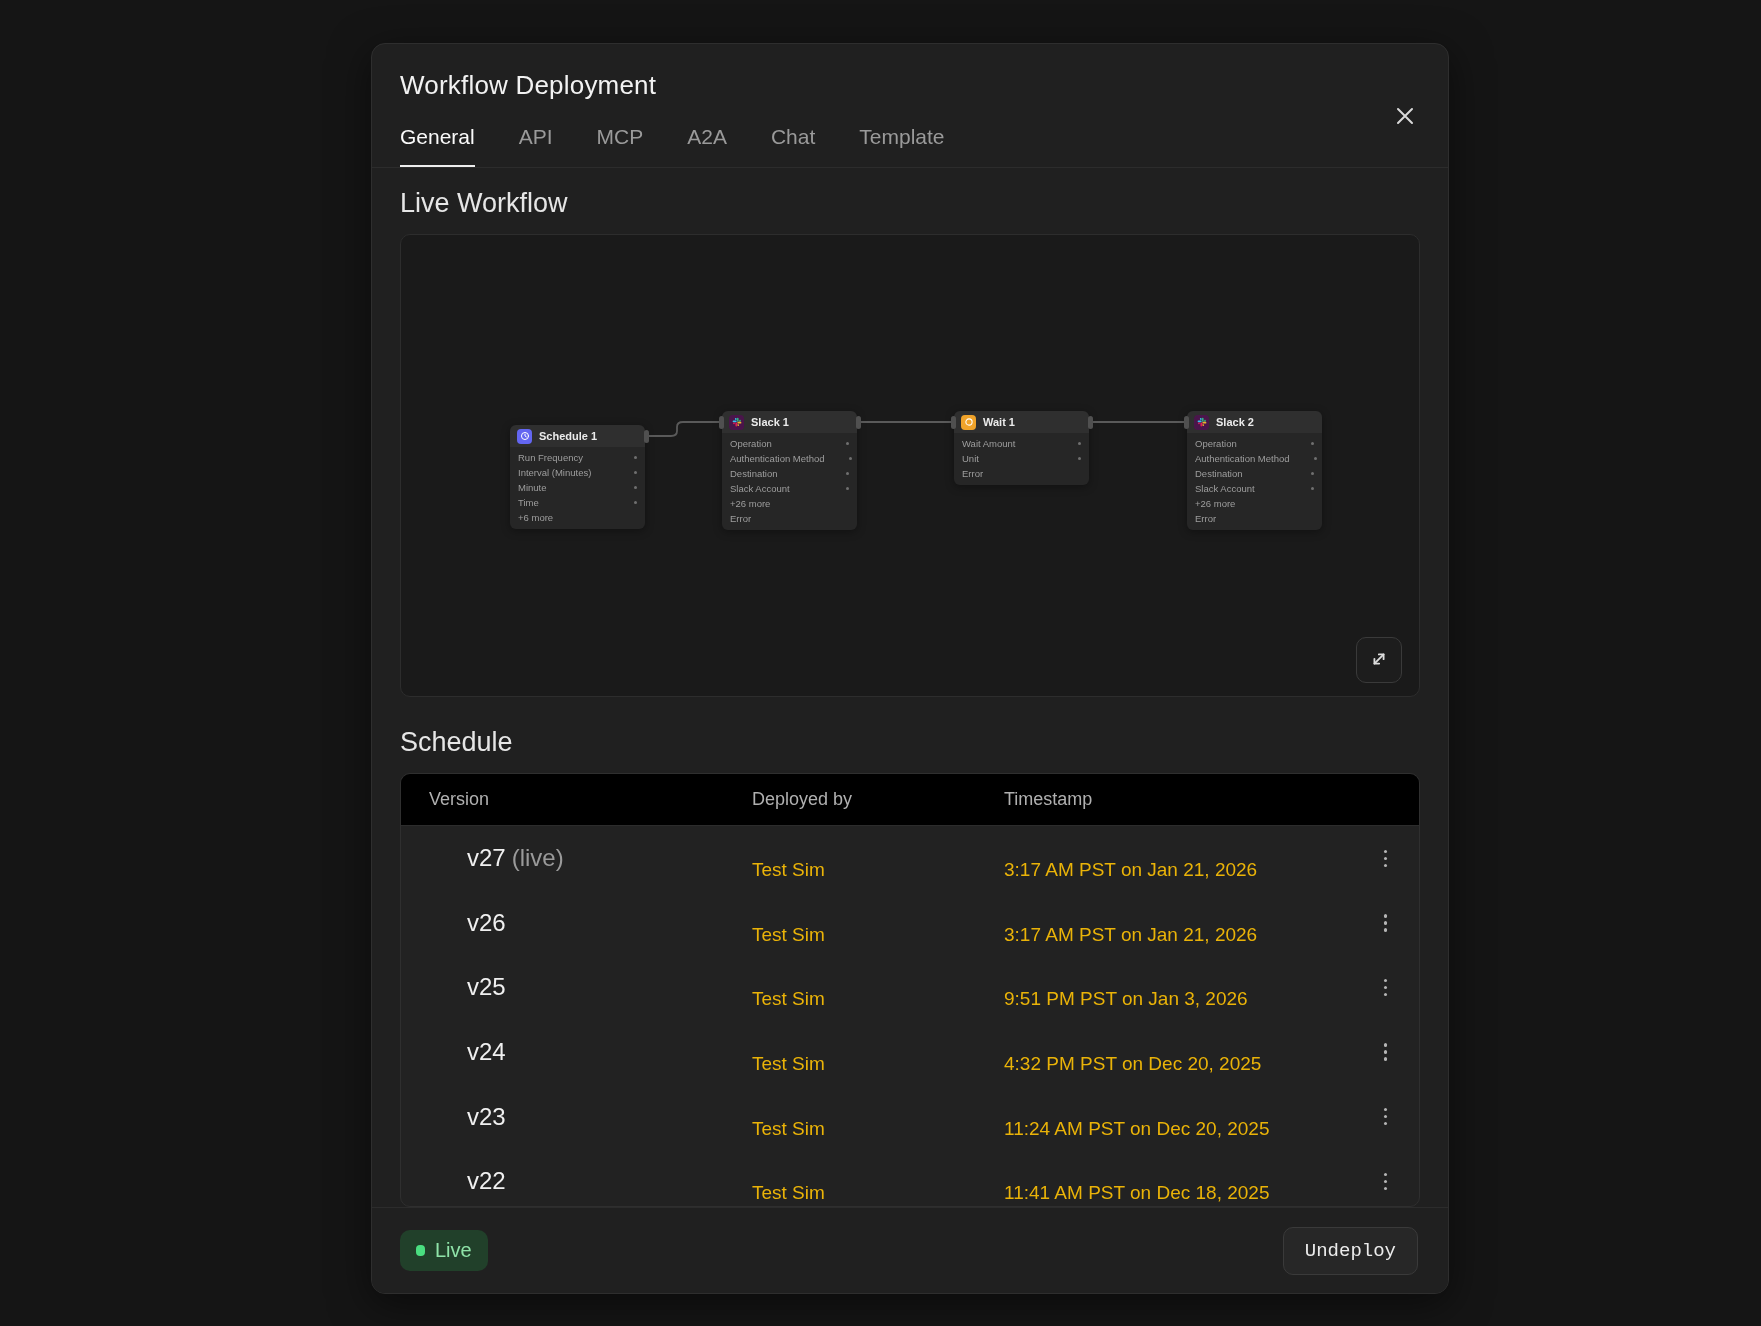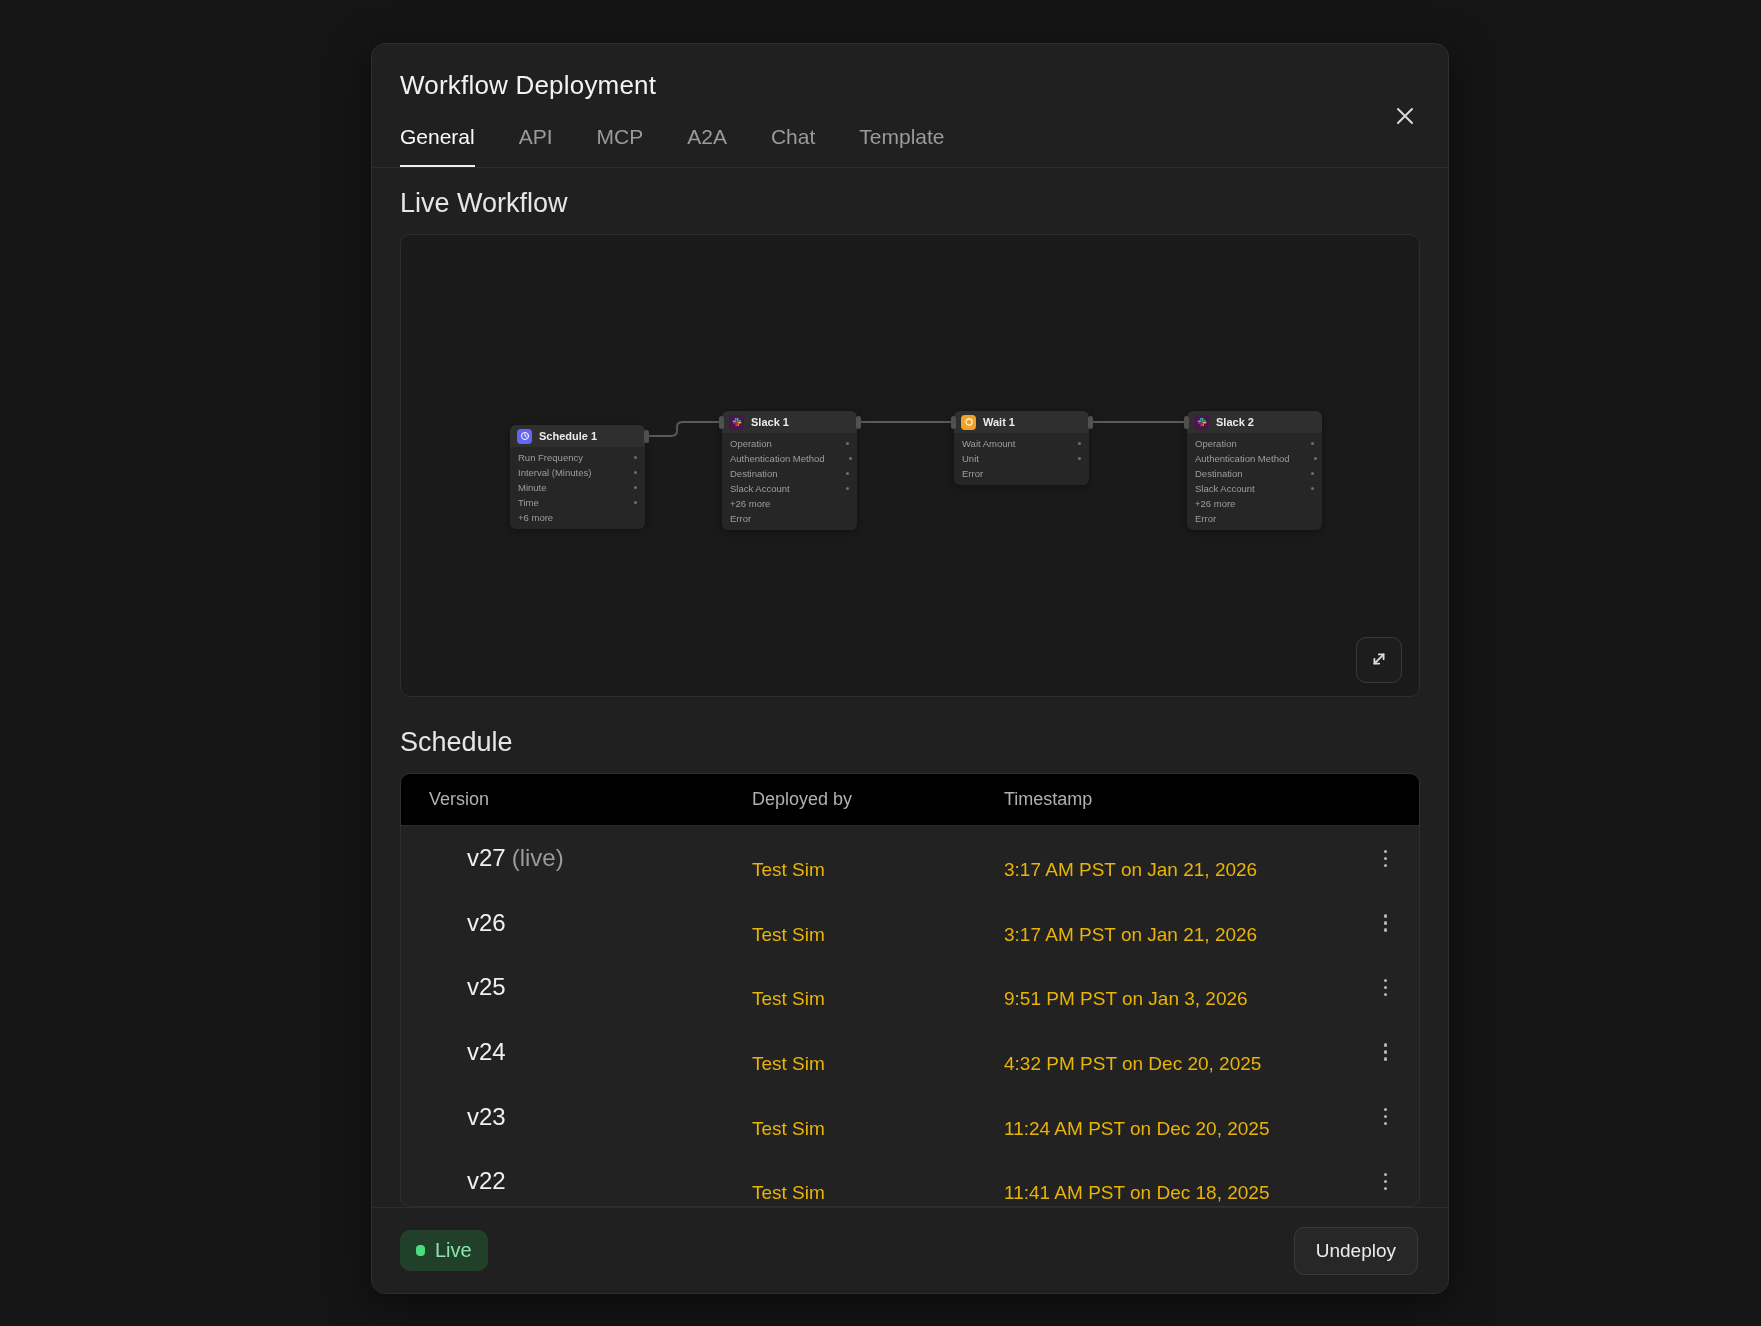--- a/index.html
+++ b/index.html
@@ -98,21 +98,21 @@
   }
   .live-badge {
     display:inline-flex; align-items:center; gap:10px;
     background:#21402a; color:#8fe3a8; font-size:20px;
     border-radius:10px; padding:9px 16px;
   }
   .live-badge i { width:9px; height:11px; border-radius:4px; background:#4ade80; }
   .undeploy-btn {
     background:#272727; border:1px solid #3a3a3a; border-radius:10px;
     color:#ececec; font-size:19px; padding:12px 21px; cursor:pointer;
-    font-family:Liberation Sans, sans-serif;
+    font-family:Liberation Mono, monospace;
   }
 </style>
 </head>
 <body>
 
 <div class="modal">
 
   <div class="modal-header">
     <div class="modal-title">Workflow Deployment</div>
     <button class="close-btn">

